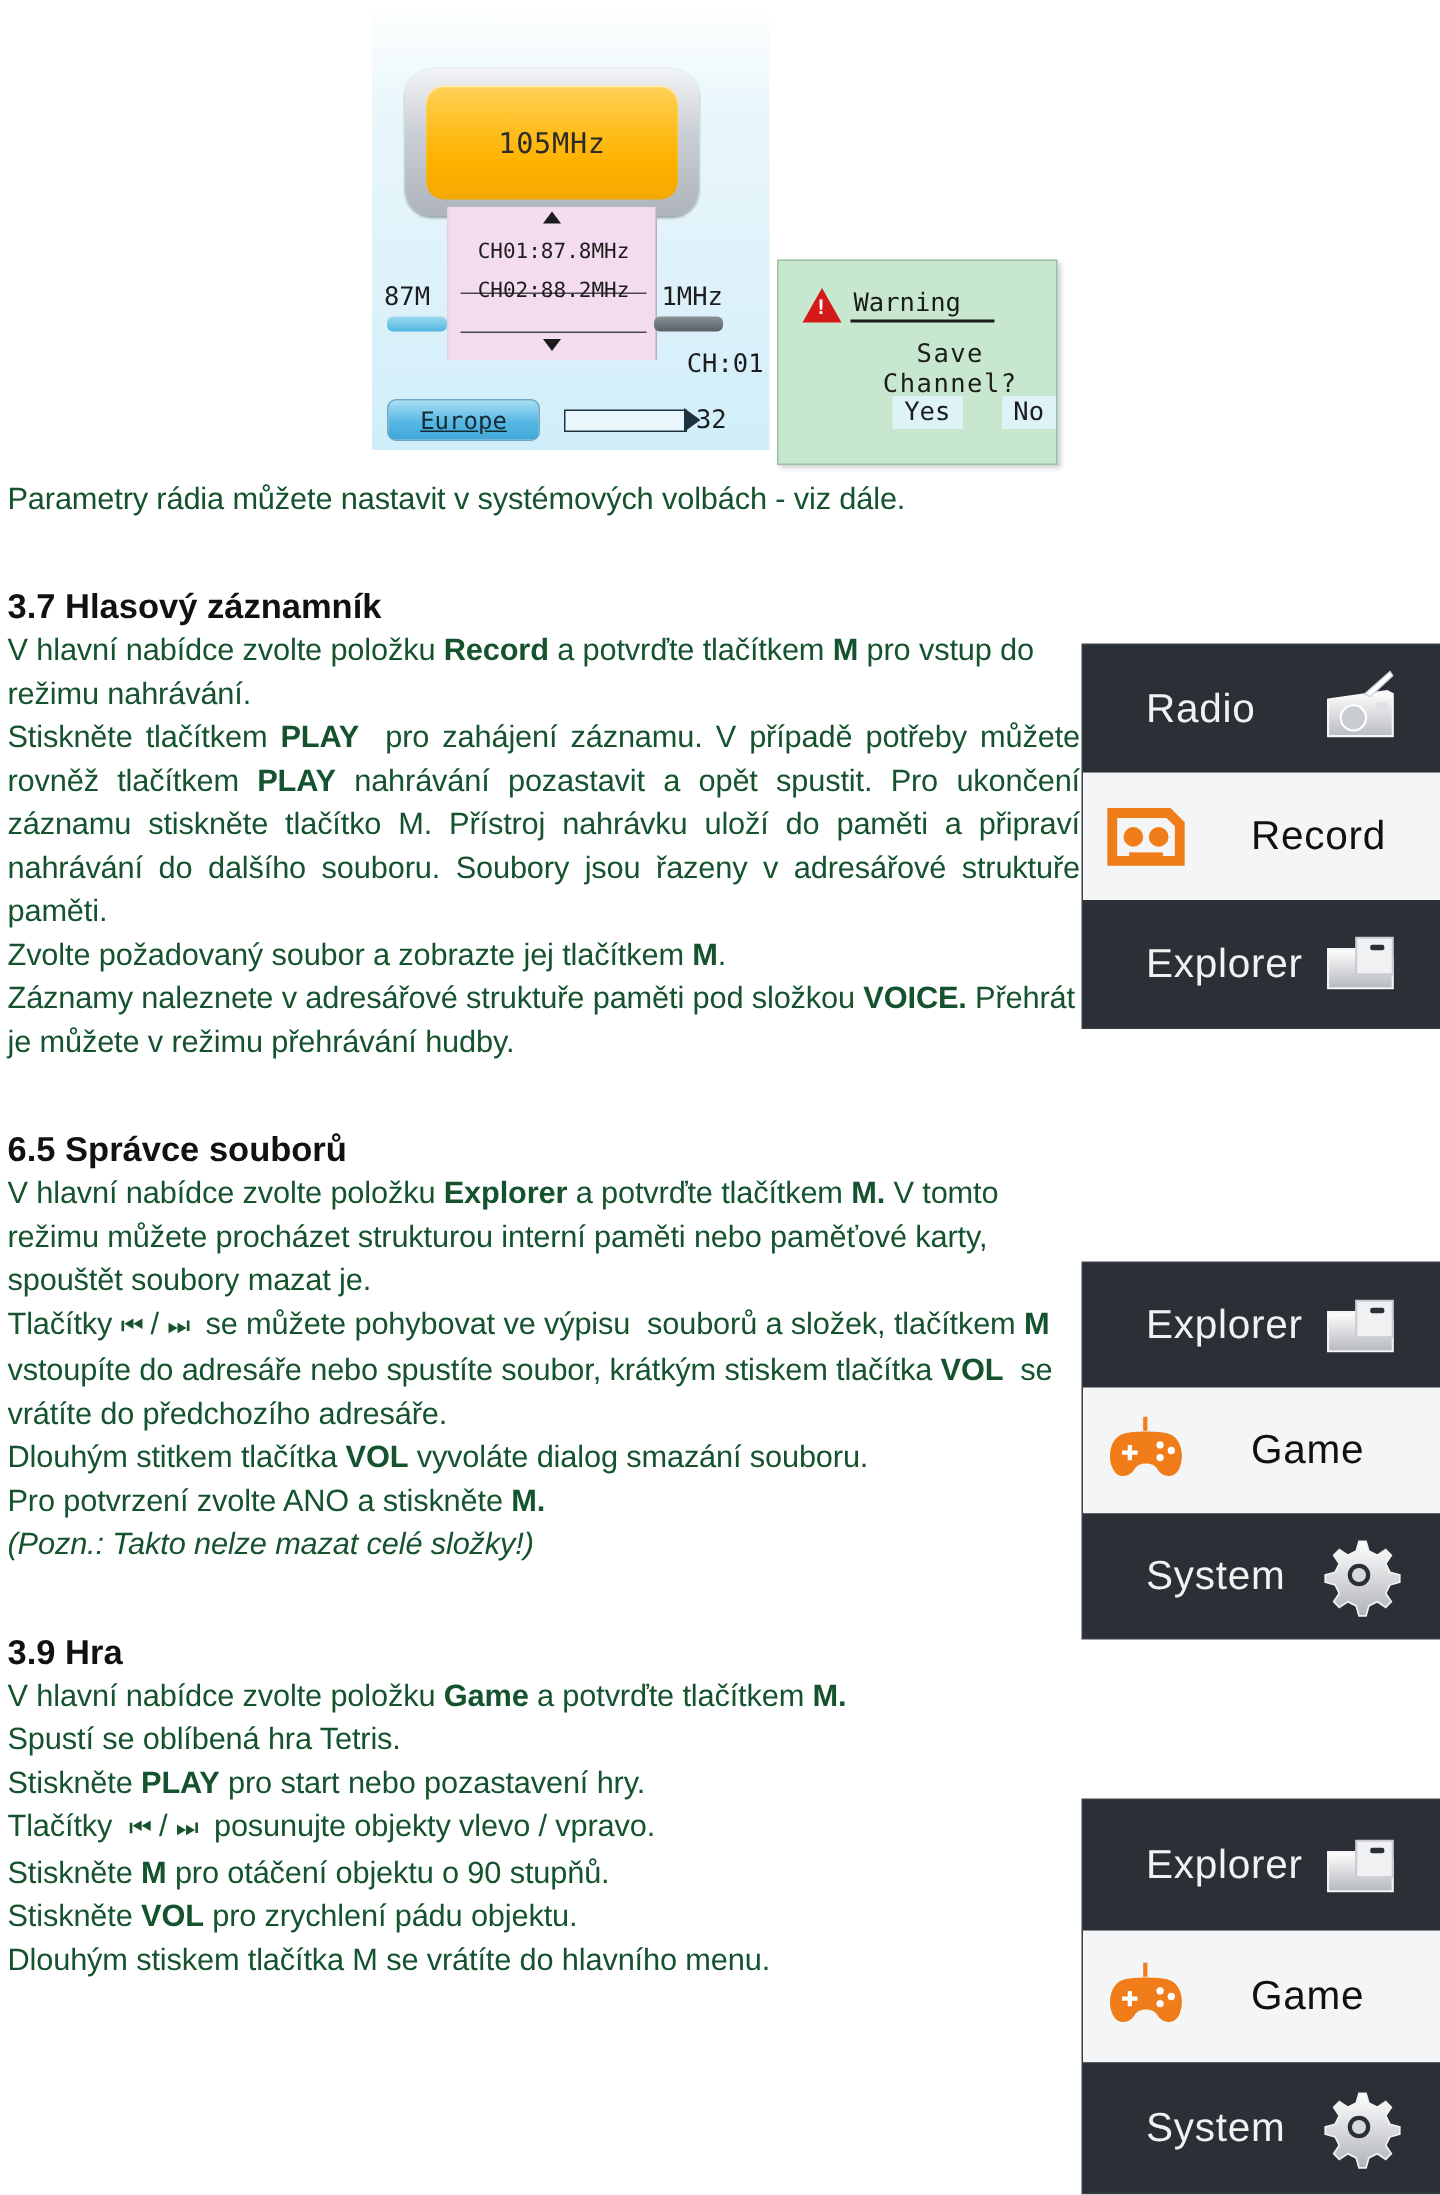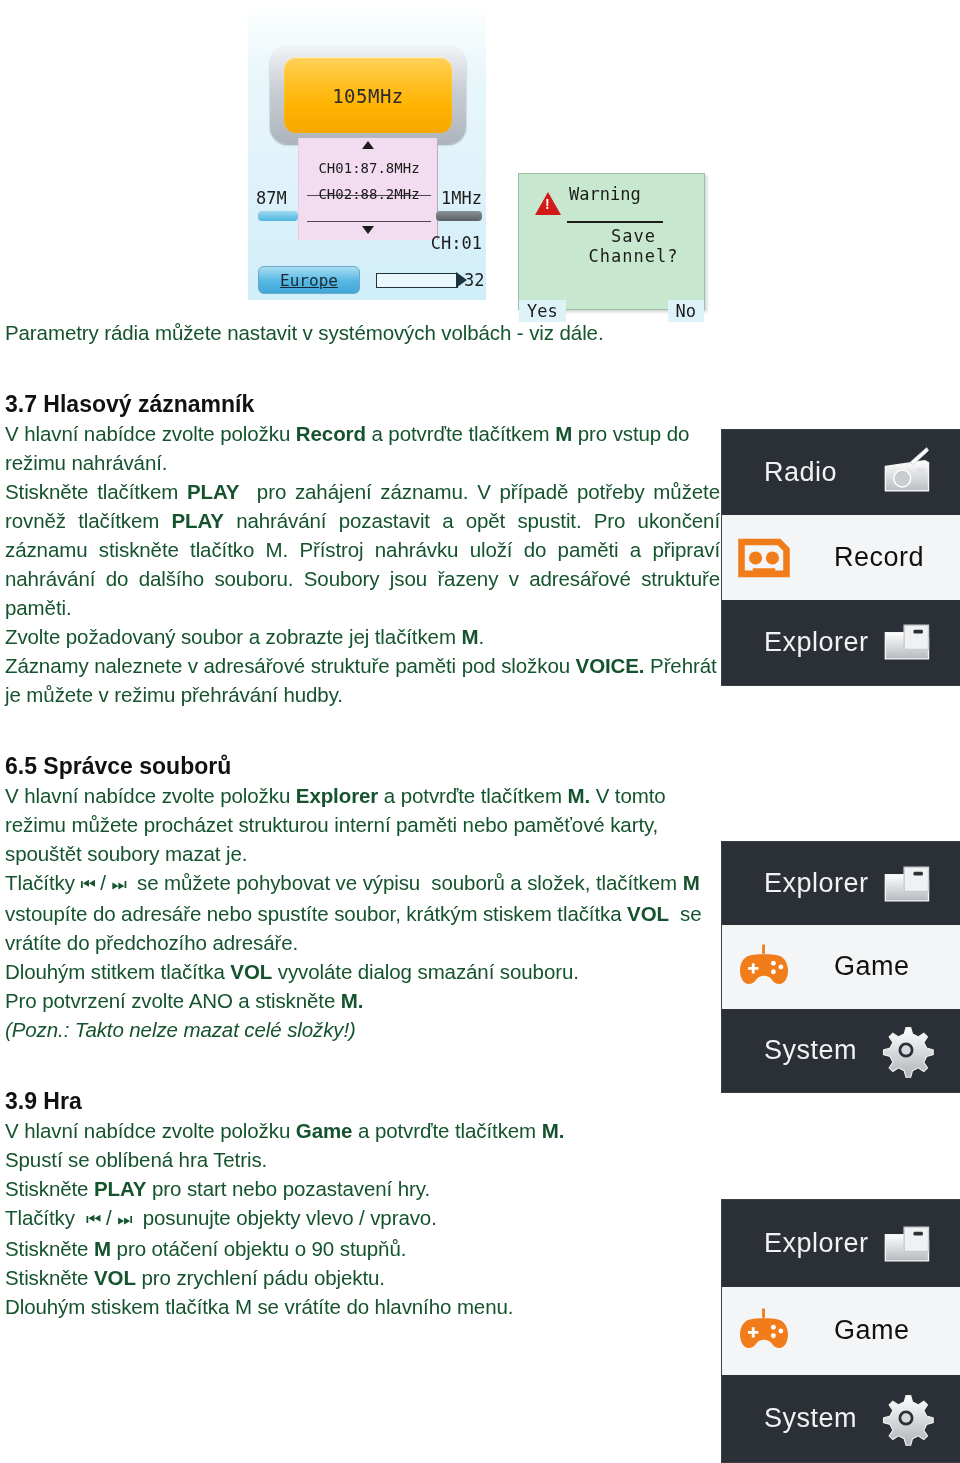--- a/index.html
+++ b/index.html
@@ -23,21 +23,21 @@
     top: 8px;
     width: 460px;
     height: 300px;
   }
 
   
   .radio-shot {
     position: absolute;
     left: 0px;
     top: 0px;
-    width: 238px;
+    width: 265px;
     height: 292px;
     background: linear-gradient(180deg, #fdfefe 0%, #e9f7fb 22%, #dff2fa 60%, #cfeef9 100%);
     overflow: hidden;
   }
   .radio-bigbtn {
     position: absolute;
     left: 22px;
     top: 38px;
     width: 196px;
     height: 98px;
@@ -225,41 +225,40 @@
     font-size: 14px;
     font-weight: bold;
     font-family: "Liberation Sans", sans-serif;
     line-height: 1;
   }
   .warn-title {
     font-family: "DejaVu Sans Mono", monospace;
     font-size: 17px;
     color: #1c1c1c;
     border-bottom: 2px solid #1c1c1c;
-    padding: 0 22px 17px 2px;
+    padding: 0 22px 1px 2px;
   }
   .warn-msg {
     position: absolute;
     left: 0; right: 0;
     top: 52px;
     text-align: center;
     font-family: "DejaVu Sans Mono", monospace;
     font-size: 17px;
     color: #1c1c1c;
     letter-spacing: 1px;
     padding-left: 44px;
   }
   .warn-btns {
     position: absolute;
     left: 0; right: 0;
     top: 90px;
     display: flex;
-    justify-content: space-between;
+    justify-content: flex-end;
     gap: 26px;
-    margin-top: 36px;
   }
   .warn-btn {
     background: #ddf3f7;
     padding: 1px 8px;
     font-family: "DejaVu Sans Mono", monospace;
     font-size: 17px;
     color: #1c1c1c;
   }
 
   

